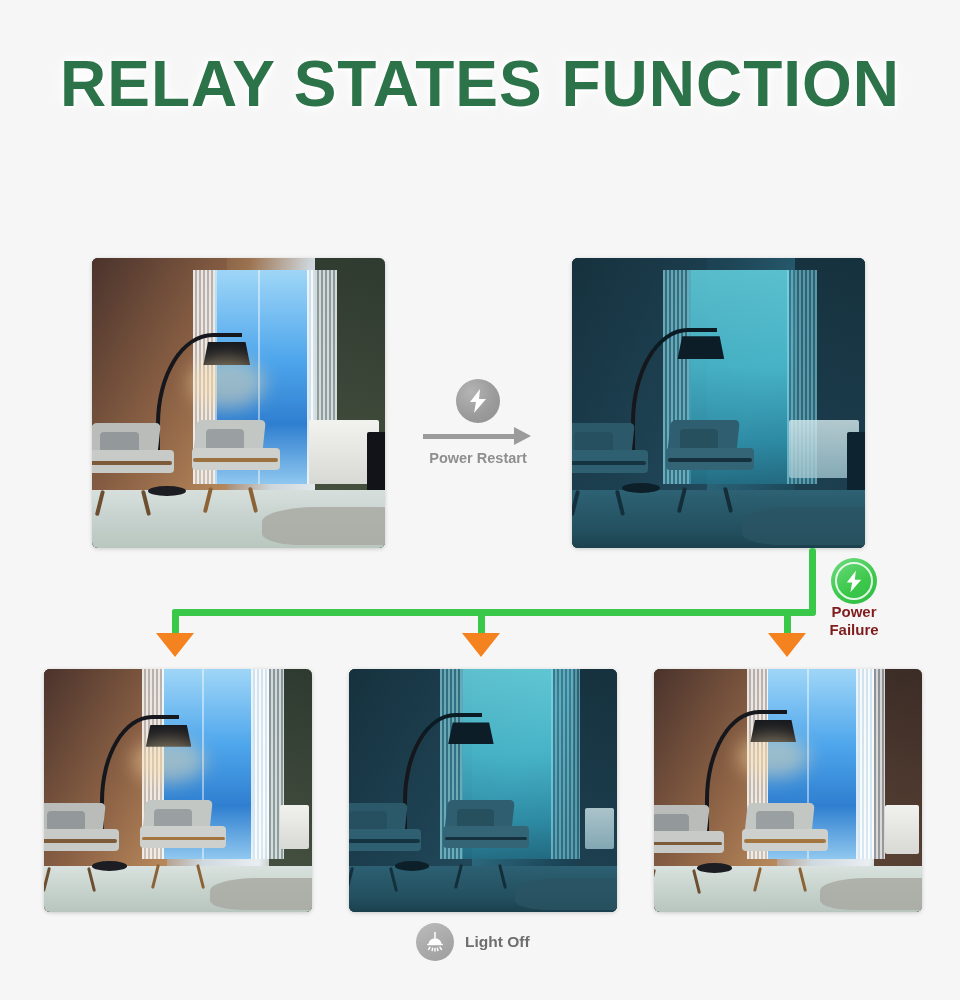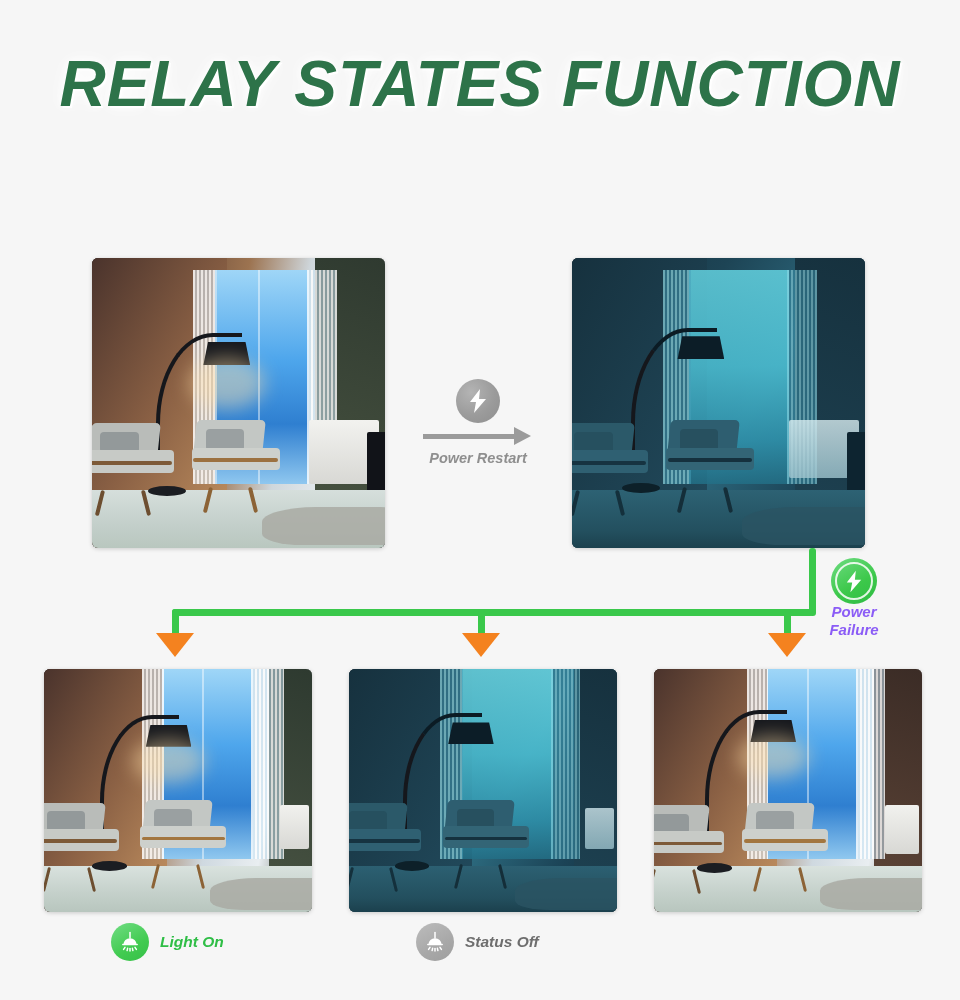--- a/index.html
+++ b/index.html
@@ -3,21 +3,21 @@
 <meta charset="utf-8">
 <style>
   html,body{margin:0;padding:0;}
   body{
     width:960px;height:1000px;
     background:#f6f6f6;
     font-family:"Liberation Sans", sans-serif;
     overflow:hidden;
     position:relative;
   }
-  .stage{position:relative;width:960px;height:1000px;font-style:italic;}
+  .stage{position:relative;width:960px;height:1000px;}
 
   
   .title{
     position:absolute;left:0;top:50px;width:960px;
     text-align:center;
     font-size:64px;line-height:68px;
     font-weight:bold;
     letter-spacing:1px;
     color:#2d7349;
     text-shadow:0 0 10px #ffffff, 0 0 18px #ffffff, 2px 2px 0 #ffffff;
@@ -87,21 +87,21 @@
     position:absolute;width:46px;height:46px;border-radius:50%;
     background:linear-gradient(150deg,#6fdc82 0%, #3cc84a 58%, #2fbc44 100%);
     display:flex;align-items:center;justify-content:center;
   }
   .pr-ring{
     position:absolute;inset:4px;border-radius:50%;
     border:2px solid rgba(255,255,255,.85);
   }
   .pr-label{
     position:absolute;text-align:center;
-    font-size:15px;font-weight:bold;line-height:18px;color:#8b5cf6;
+    font-size:15px;font-weight:bold;line-height:18px;color:#7f1d1d;
     font-family:"Liberation Sans", sans-serif;
   }
 
   
   .gbus{position:absolute;background:#3ac84b;}
   .gbus.h{height:7px;border-radius:3px;}
   .gbus.v{width:7px;border-radius:3px;}
   .oarrow{
     position:absolute;width:0;height:0;
     border-left:19px solid transparent;border-right:19px solid transparent;
@@ -330,50 +330,33 @@
         <div class="back" style="background:#c3c7c4;"></div>
         <div class="pillow" style="background:#9aa0a1;"></div>
         <div class="seat" style="background:#cdd0cc;"></div>
         <div class="arm" style="background:#a3763f;"></div>
         <div class="leg" style="left:16%;background:#8c6336;transform:rotate(14deg);"></div>
         <div class="leg" style="left:68%;background:#8c6336;transform:rotate(-14deg);"></div>
       </div>
     </div>
   </div>
 
-  <div class="status" style="left:111px;top:923px;">
-    <div class="bulb on">
-      <svg width="24" height="24" viewBox="0 0 24 24">
-        <g stroke="#ffffff" stroke-width="1.5" fill="none" stroke-linecap="round">
-          <line x1="12" y1="2.5" x2="12" y2="8"></line>
-          <path d="M5.5 14.2 A6.5 6 0 0 1 18.5 14.2 Z" fill="#ffffff" stroke="none"></path>
-          <line x1="4.8" y1="14.4" x2="19.2" y2="14.4"></line>
-          <line x1="7" y1="17.4" x2="5.6" y2="19.4"></line>
-          <line x1="9.6" y1="18.3" x2="9.1" y2="20.6"></line>
-          <line x1="12" y1="18.6" x2="12" y2="21"></line>
-          <line x1="14.4" y1="18.3" x2="14.9" y2="20.6"></line>
-          <line x1="17" y1="17.4" x2="18.4" y2="19.4"></line>
-        </g>
-      </svg>
-    </div>
-    <div class="txt" style="color:#2fbe46;">Light On</div>
-  </div>
 
   <div class="status" style="left:416px;top:923px;">
     <div class="bulb off">
       <svg width="24" height="24" viewBox="0 0 24 24">
         <g stroke="#ffffff" stroke-width="1.5" fill="none" stroke-linecap="round">
           <line x1="12" y1="2.5" x2="12" y2="8"></line>
           <path d="M5.5 14.2 A6.5 6 0 0 1 18.5 14.2 Z" fill="#ffffff" stroke="none"></path>
           <line x1="4.8" y1="14.4" x2="19.2" y2="14.4"></line>
           <line x1="7" y1="17.4" x2="5.6" y2="19.4"></line>
           <line x1="9.6" y1="18.3" x2="9.1" y2="20.6"></line>
           <line x1="12" y1="18.6" x2="12" y2="21"></line>
           <line x1="14.4" y1="18.3" x2="14.9" y2="20.6"></line>
           <line x1="17" y1="17.4" x2="18.4" y2="19.4"></line>
         </g>
       </svg>
     </div>
-    <div class="txt" style="color:#6e6e6e;">Status Off</div>
+    <div class="txt" style="color:#6e6e6e;">Light Off</div>
   </div>
 
 
 </div>
 
 </body></html>

